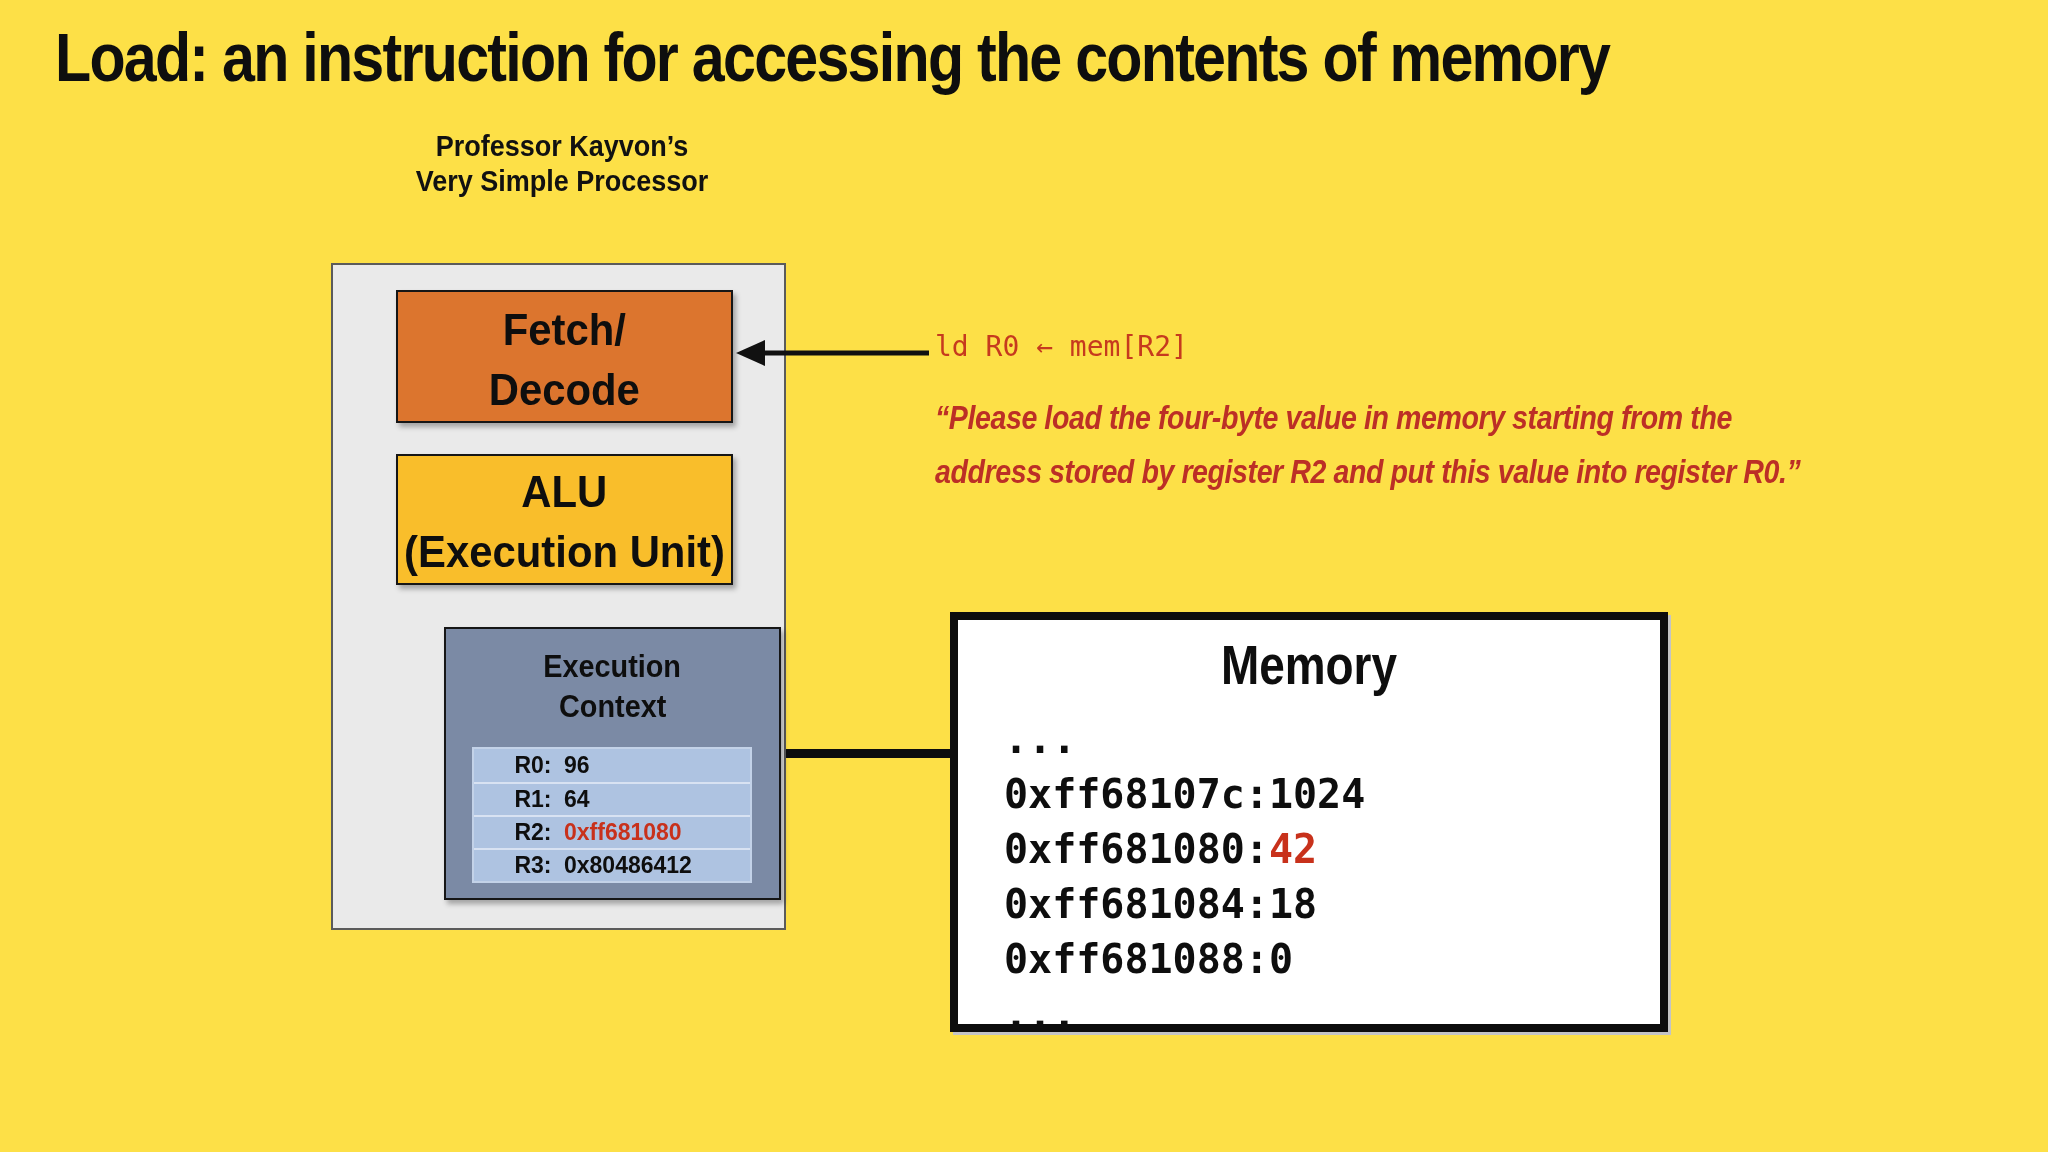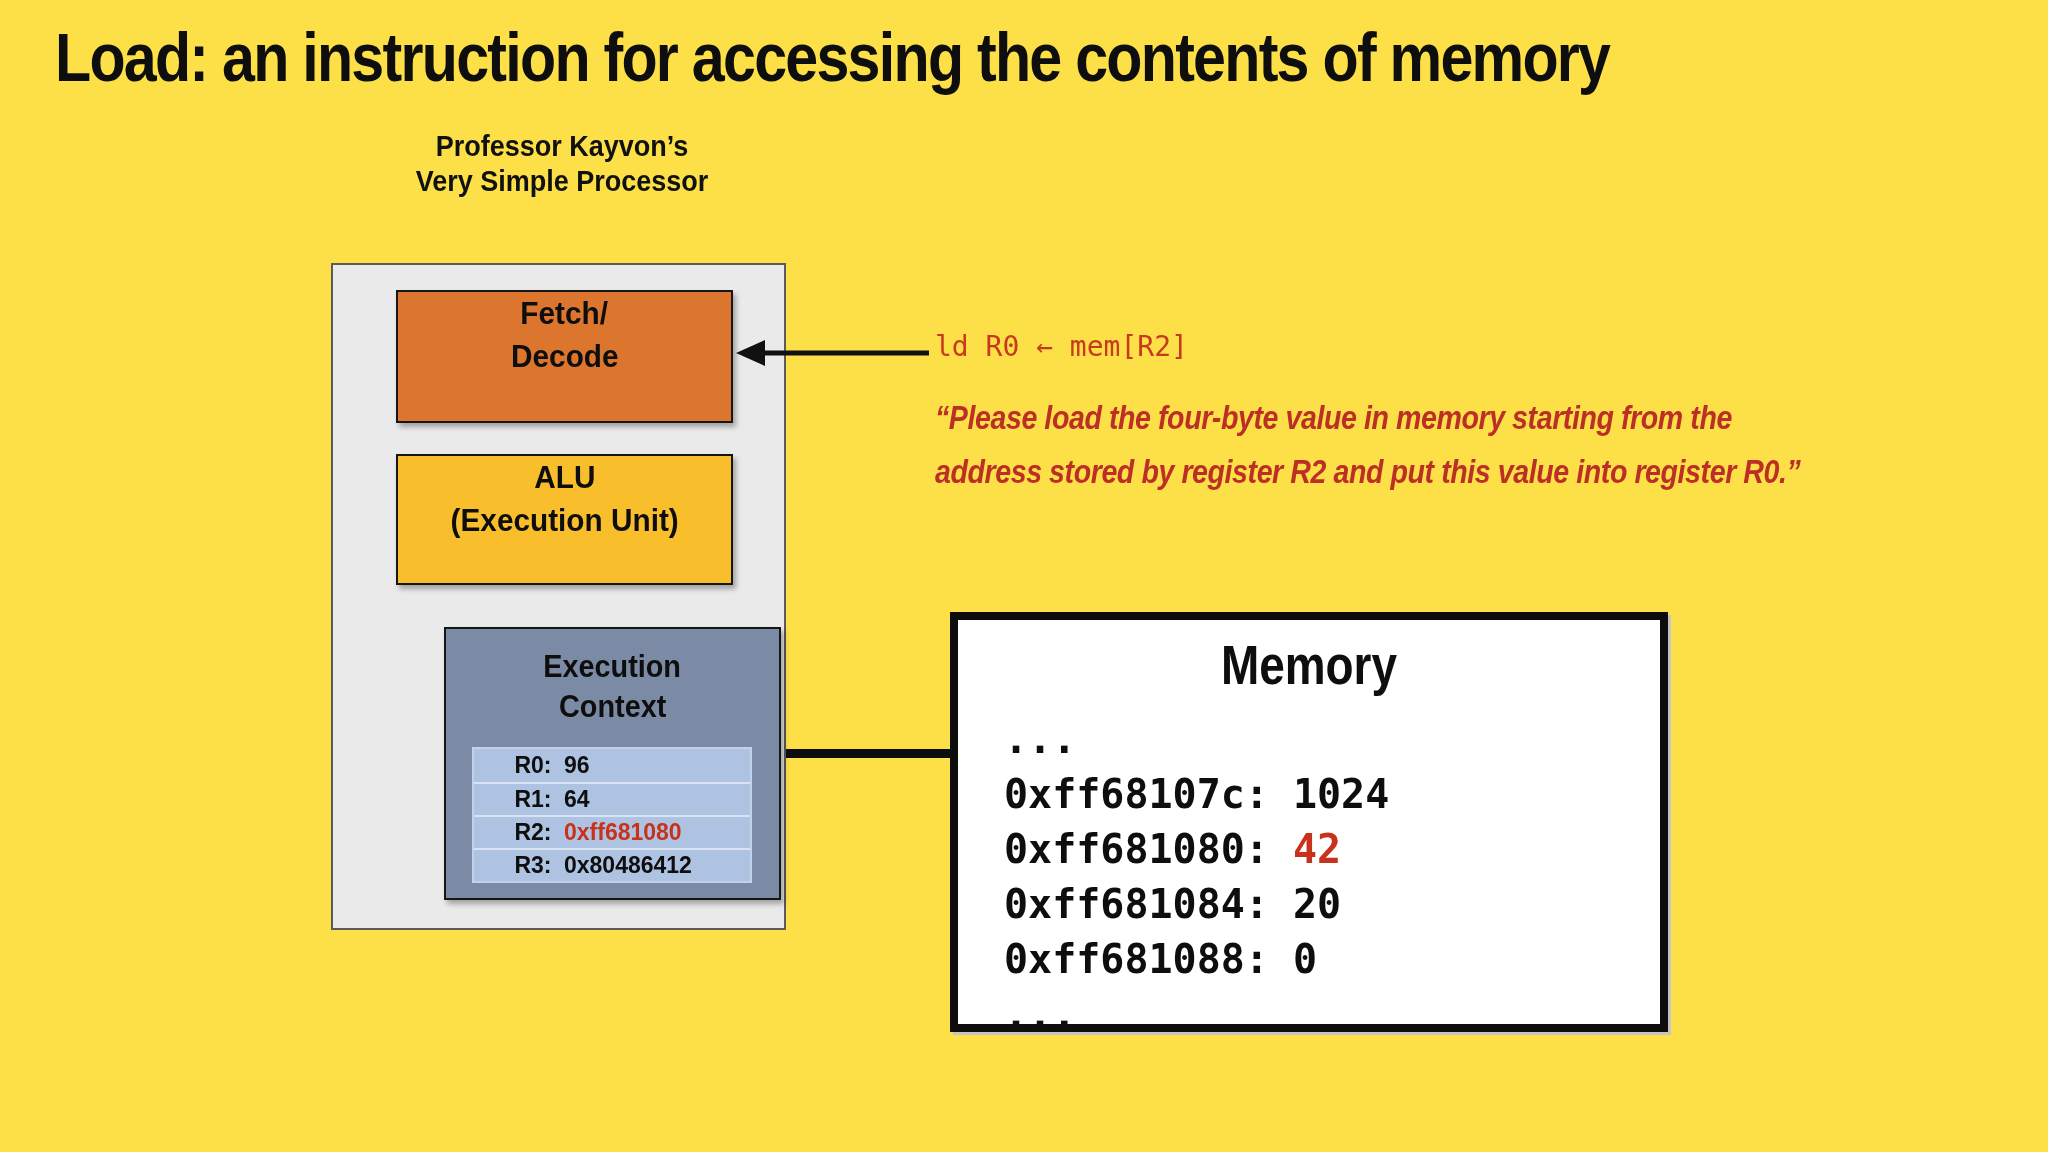--- a/index.html
+++ b/index.html
@@ -22,22 +22,22 @@
     line-height:1.18; transform:scaleX(0.9);
   }
   
   #proc-box {
     position:absolute; left:331px; top:263px; width:455px; height:667px;
     background:#EAEAEA; border:2px solid #5b5b5b;
   }
   .block {
     position:absolute; left:63px; width:337px;
     border:2px solid #161616; color:#0e0e0e;
-    display:flex; flex-direction:column; align-items:center; justify-content:flex-start;
-    font-weight:bold; font-size:32px; line-height:1.35; text-align:center;
+    display:flex; flex-direction:column; align-items:center; justify-content:flex-end;
+    font-weight:bold; font-size:45px; line-height:1.35; text-align:center;
     box-shadow:3px 4px 5px rgba(0,0,0,0.30);
   }
   .block .cond { transform:scaleX(0.93); white-space:nowrap; }
   #fetch-block { top:25px;  height:133px; background:#DC752E; }
   #alu-block   { top:189px; height:131px; background:#F9BE2B; }
   #ctx-block   { top:362px; height:273px; background:#7B8AA5; justify-content:flex-start; padding-top:18px; font-size:31px; line-height:1.3;margin-left:48px; }
   
   #reg-table {
     position:absolute; left:26px; top:118px; width:280px;
     border:2px solid #c3d2e8; font-size:23px;
@@ -75,21 +75,21 @@
   #mem-title {
     margin-top:12px; text-align:center;
     font-size:56px; font-weight:bold; color:#0e0e0e;
     transform:scaleX(0.82); white-space:nowrap;
   }
   #mem-rows {
     position:absolute; left:46px; top:92px;
     font-family:"DejaVu Sans Mono", monospace; font-weight:bold;
     font-size:40px; color:#0e0e0e; line-height:55px; white-space:nowrap;
   }
-  .mval { margin-left:24px; }
+  .mval { }
   
   #connector {
     position:absolute; left:786px; top:749px; width:168px; height:9px;
     background:#0d0d0d;
   }
 </style>
 </head>
 <body>
 
 <div id="slide">
@@ -154,21 +154,21 @@
     <div id="mem-title">Memory</div>
     <div id="mem-rows">
       <div class="mrow"><span class="maddr">...</span></div>
       <div class="mrow">
         <span class="maddr">0xff68107c:</span><span class="mval">1024</span>
       </div>
       <div class="mrow">
         <span class="maddr">0xff681080:</span><span class="mval red">42</span>
       </div>
       <div class="mrow">
-        <span class="maddr">0xff681084:</span><span class="mval">20</span>
+        <span class="maddr">0xff681084:</span><span class="mval">18</span>
       </div>
       <div class="mrow">
         <span class="maddr">0xff681088:</span><span class="mval">0</span>
       </div>
       <div class="mrow"><span class="maddr">...</span></div>
     </div>
   </div>
 
 </div>
 

